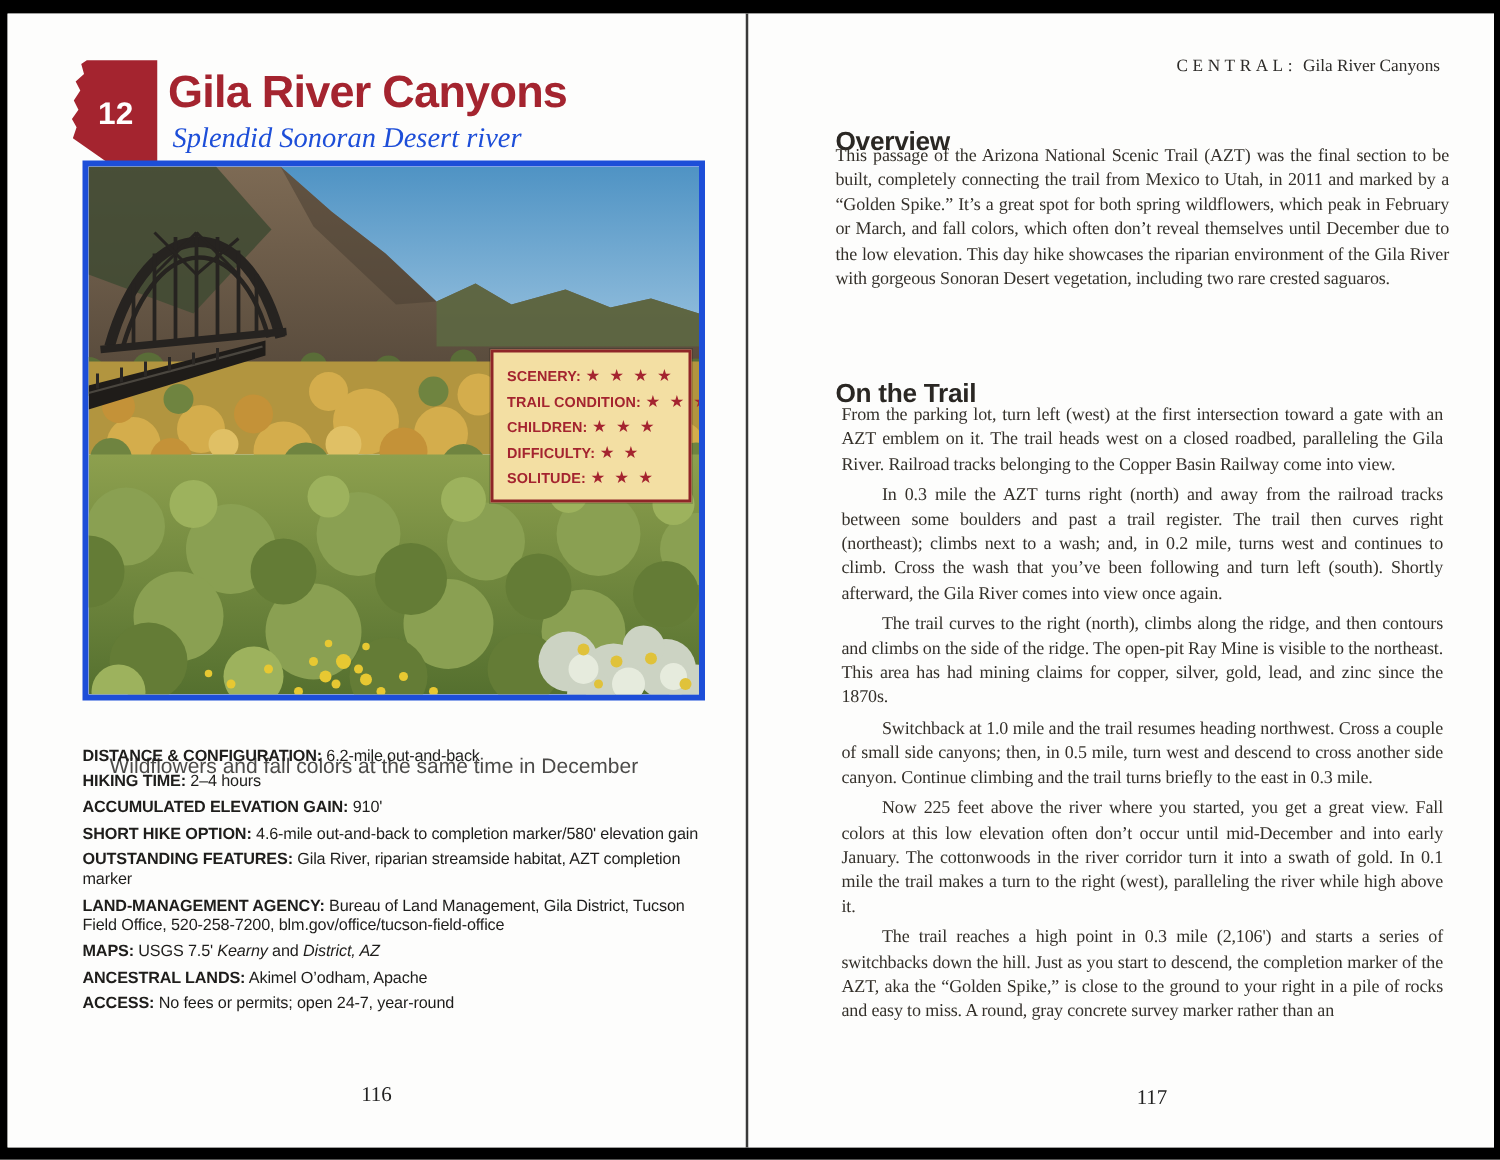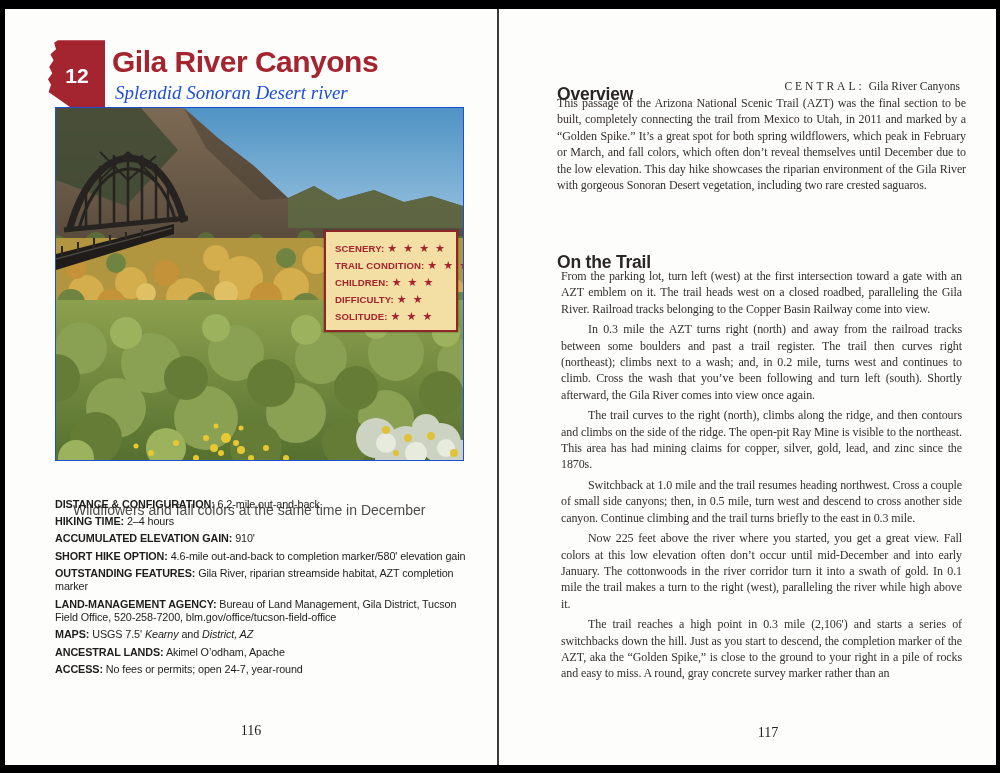--- a/index.html
+++ b/index.html
@@ -24,21 +24,21 @@
   }
   .lp-subtitle{
     position:absolute; left:110px; top:73px;
     font-family:Liberation Serif, serif; font-style:italic;
     font-size:19px; color:#1d4ed8;
   }
 
   
   .photo{
     position:absolute; left:50px; top:98px; width:407px; height:352px;
-    border:1px solid #1d4ed8; box-sizing:content-box; overflow:hidden;
+    border:4px solid #1d4ed8; box-sizing:content-box; overflow:hidden;
   }
   .photo svg{display:block;}
   .ratings-box{
     position:absolute; left:268px; top:122px; width:134px;
     background:#f3dfa3; border:2px solid #8f2628; box-sizing:border-box;
     padding:7px 9px 6px 9px; box-shadow:0 0 0 1px rgba(0,0,0,.15);
   }
   .rating-row{white-space:nowrap; line-height:15px;}
   .rating-label{font-size:9.6px; font-weight:bold; color:#a4242f; letter-spacing:0.1px;}
   .rating-stars{font-size:11px; color:#a4242f; letter-spacing:1.5px; margin-left:3px;}
@@ -59,21 +59,21 @@
 
   .pagenum{
     position:absolute; left:0; right:0; top:714px; text-align:center;
     font-family:"Liberation Serif", serif; font-size:14px; color:#222;
   }
   .page-right .pagenum{top:716px;padding-left:41px;}
 
   
   .running-head{
     position:absolute; right:36px; top:29px; text-align:right;
-    font-family:"Liberation Serif", serif; font-size:11.5px; color:#2e2c29;margin-top:42px;
+    font-family:"Liberation Serif", serif; font-size:11.5px; color:#2e2c29;
   }
   .rh-section{letter-spacing:3px; margin-right:4px;}
   .rp-heading{
     position:absolute; left:58px;
     font-size:17.5px; font-weight:bold; color:#2a2723; letter-spacing:-0.2px;margin-top:16px;
   }
   #overview-h{top:59px;}
   #trail-h{top:227px;}
   .rp-body{
     position:absolute; left:58px; width:409px;

